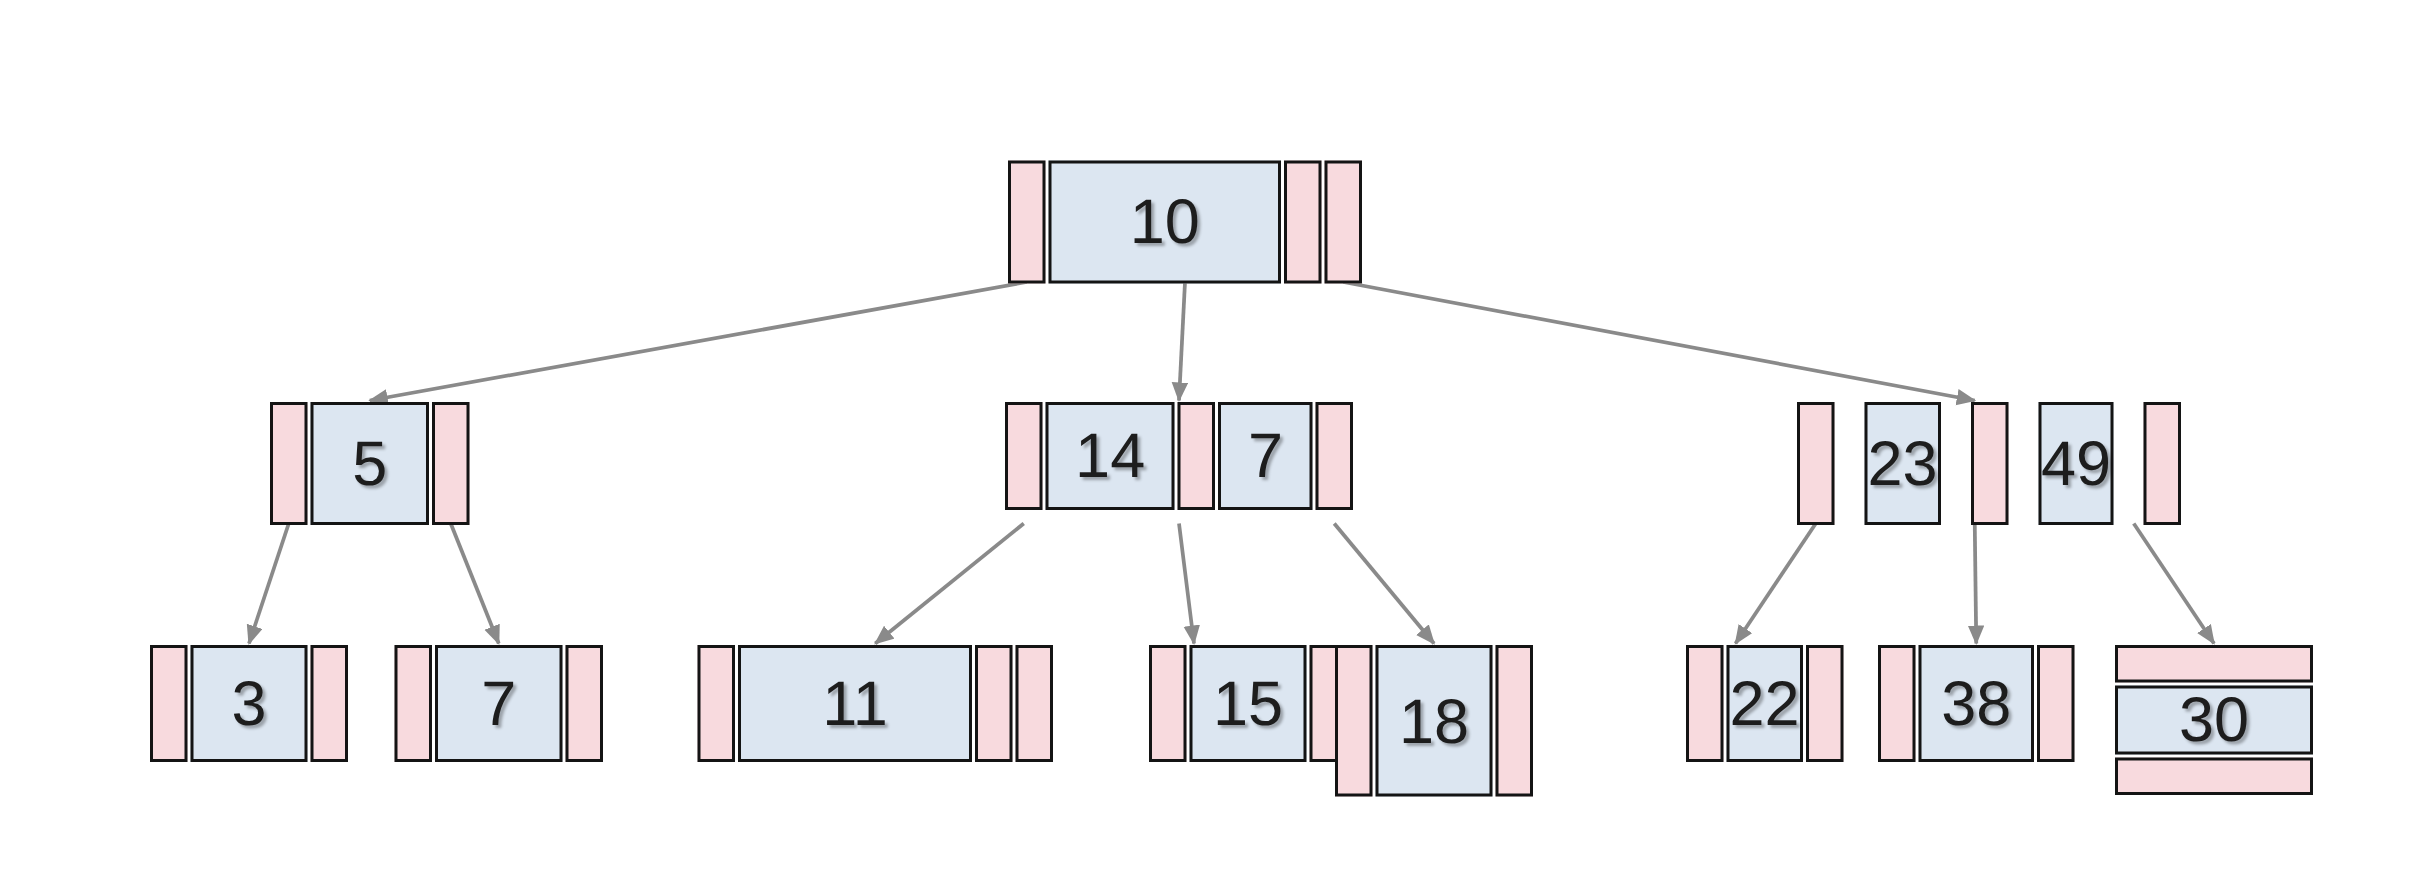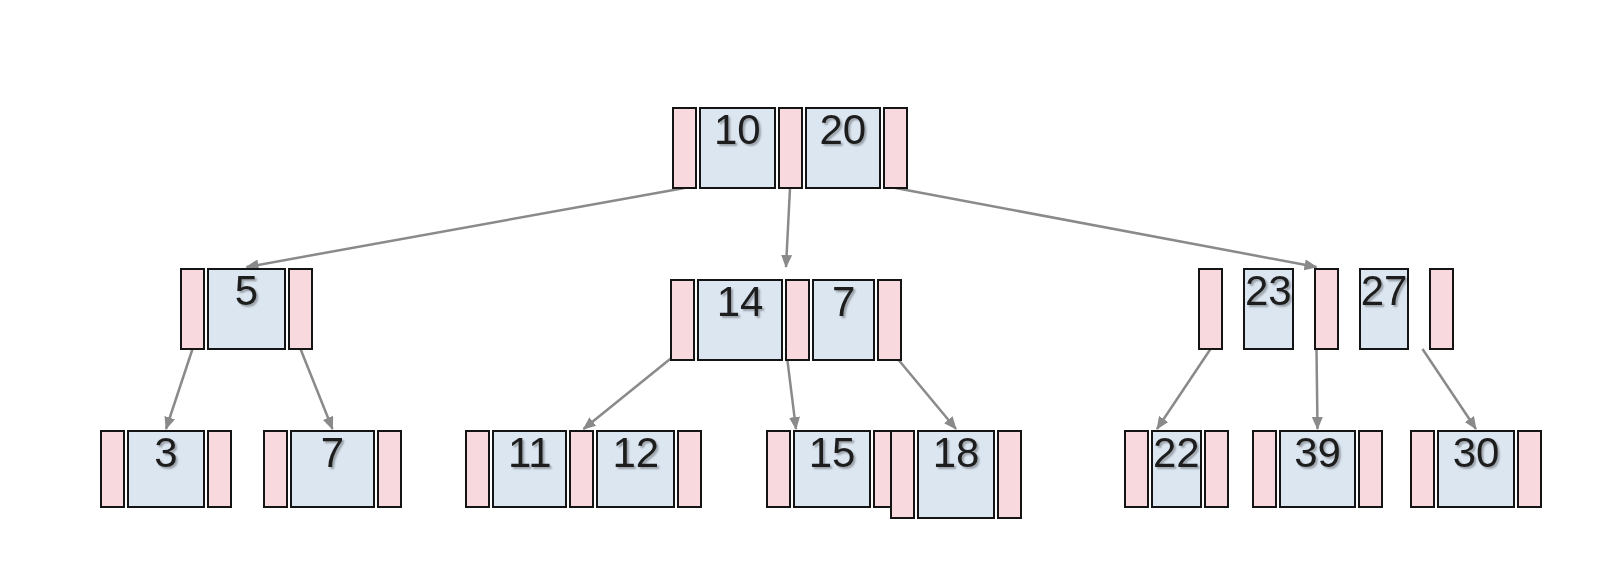--- a/index.html
+++ b/index.html
@@ -42,21 +42,21 @@
     height: 100%;
   }
   .pointer-cell {
     flex: 0 0 25px;
     background: #f8dade;
   }
   .key-cell {
     flex: 1 1 auto;
     background: #dce6f1;
     display: flex;
-    align-items: flex-start;
+    align-items: center;
     justify-content: center;
   }
   .key-value {
     font-size: 42px;
     color: #1d1d1d;
     text-shadow: 2px 2px 2px rgba(0,0,0,0.30);
     line-height: 1;
     user-select: none;
   }
 </style>
@@ -84,51 +84,48 @@
         <line x1="1422.5" y1="349" x2="1476" y2="429" stroke="#8a8a8a" stroke-width="2.5" marker-end="url(#arrowhead)"></line>
       </g>
   </svg>
   <div class="nodes-layer">
       <div class="btree-node" style="left: 672px; top: 107px; width: 236px; height: 82px;">
         <div class="cell pointer-cell"></div>
         <div class="cell key-cell">
           <span class="key-value">10</span>
         </div>
         <div class="cell pointer-cell"></div>
-        <div class="cell key-cell">
-          <span class="key-value">20</span>
-        </div>
         <div class="cell pointer-cell"></div>
       </div>
       <div class="btree-node" style="left: 180px; top: 268px; width: 133px; height: 82px;">
         <div class="cell pointer-cell"></div>
         <div class="cell key-cell">
           <span class="key-value">5</span>
         </div>
         <div class="cell pointer-cell"></div>
       </div>
-      <div class="btree-node" style="left: 670px; top: 279px; width: 232px; height: 82px;">
+      <div class="btree-node" style="left: 670px; top: 268px; width: 232px; height: 72px;">
         <div class="cell pointer-cell"></div>
         <div class="cell key-cell">
           <span class="key-value">14</span>
         </div>
         <div class="cell pointer-cell"></div>
         <div class="cell key-cell">
           <span class="key-value">7</span>
         </div>
         <div class="cell pointer-cell"></div>
       </div>
       <div class="btree-node" style="left: 1198px; top: 268px; width: 237px; height: 82px; gap: 20px;">
         <div class="cell pointer-cell"></div>
         <div class="cell key-cell">
           <span class="key-value">23</span>
         </div>
         <div class="cell pointer-cell"></div>
         <div class="cell key-cell">
-          <span class="key-value">27</span>
+          <span class="key-value">49</span>
         </div>
         <div class="cell pointer-cell"></div>
       </div>
       <div class="btree-node" style="left: 100px; top: 430px; width: 132px; height: 78px;">
         <div class="cell pointer-cell"></div>
         <div class="cell key-cell">
           <span class="key-value">3</span>
         </div>
         <div class="cell pointer-cell"></div>
       </div>
@@ -138,54 +135,51 @@
           <span class="key-value">7</span>
         </div>
         <div class="cell pointer-cell"></div>
       </div>
       <div class="btree-node" style="left: 465px; top: 430px; width: 237px; height: 78px; border-radius: 12px;">
         <div class="cell pointer-cell"></div>
         <div class="cell key-cell">
           <span class="key-value">11</span>
         </div>
         <div class="cell pointer-cell"></div>
-        <div class="cell key-cell">
-          <span class="key-value">12</span>
-        </div>
         <div class="cell pointer-cell"></div>
       </div>
       <div class="btree-node" style="left: 730px; top: 430px; width: 132px; height: 78px; margin-left: 36px;">
         <div class="cell pointer-cell"></div>
         <div class="cell key-cell">
           <span class="key-value">15</span>
         </div>
         <div class="cell pointer-cell"></div>
       </div>
-      <div class="btree-node" style="left: 890px; top: 430px; width: 132px; height: 89px;">
+      <div class="btree-node" style="left: 890px; top: 430px; width: 132px; height: 101px;">
         <div class="cell pointer-cell"></div>
         <div class="cell key-cell">
           <span class="key-value">18</span>
         </div>
         <div class="cell pointer-cell"></div>
       </div>
       <div class="btree-node" style="left: 1092px; top: 430px; width: 130px; height: 78px; padding-left: 32px;">
         <div class="cell pointer-cell"></div>
         <div class="cell key-cell">
           <span class="key-value">22</span>
         </div>
         <div class="cell pointer-cell"></div>
       </div>
       <div class="btree-node" style="left: 1252px; top: 430px; width: 131px; height: 78px;">
         <div class="cell pointer-cell"></div>
         <div class="cell key-cell">
-          <span class="key-value">39</span>
+          <span class="key-value">38</span>
         </div>
         <div class="cell pointer-cell"></div>
       </div>
-      <div class="btree-node" style="left: 1410px; top: 430px; width: 132px; height: 78px;">
+      <div class="btree-node" style="left: 1410px; top: 430px; width: 132px; height: 78px; flex-direction: column;">
         <div class="cell pointer-cell"></div>
         <div class="cell key-cell">
           <span class="key-value">30</span>
         </div>
         <div class="cell pointer-cell"></div>
       </div>
     </div>
 </div>
 
 </body></html>

